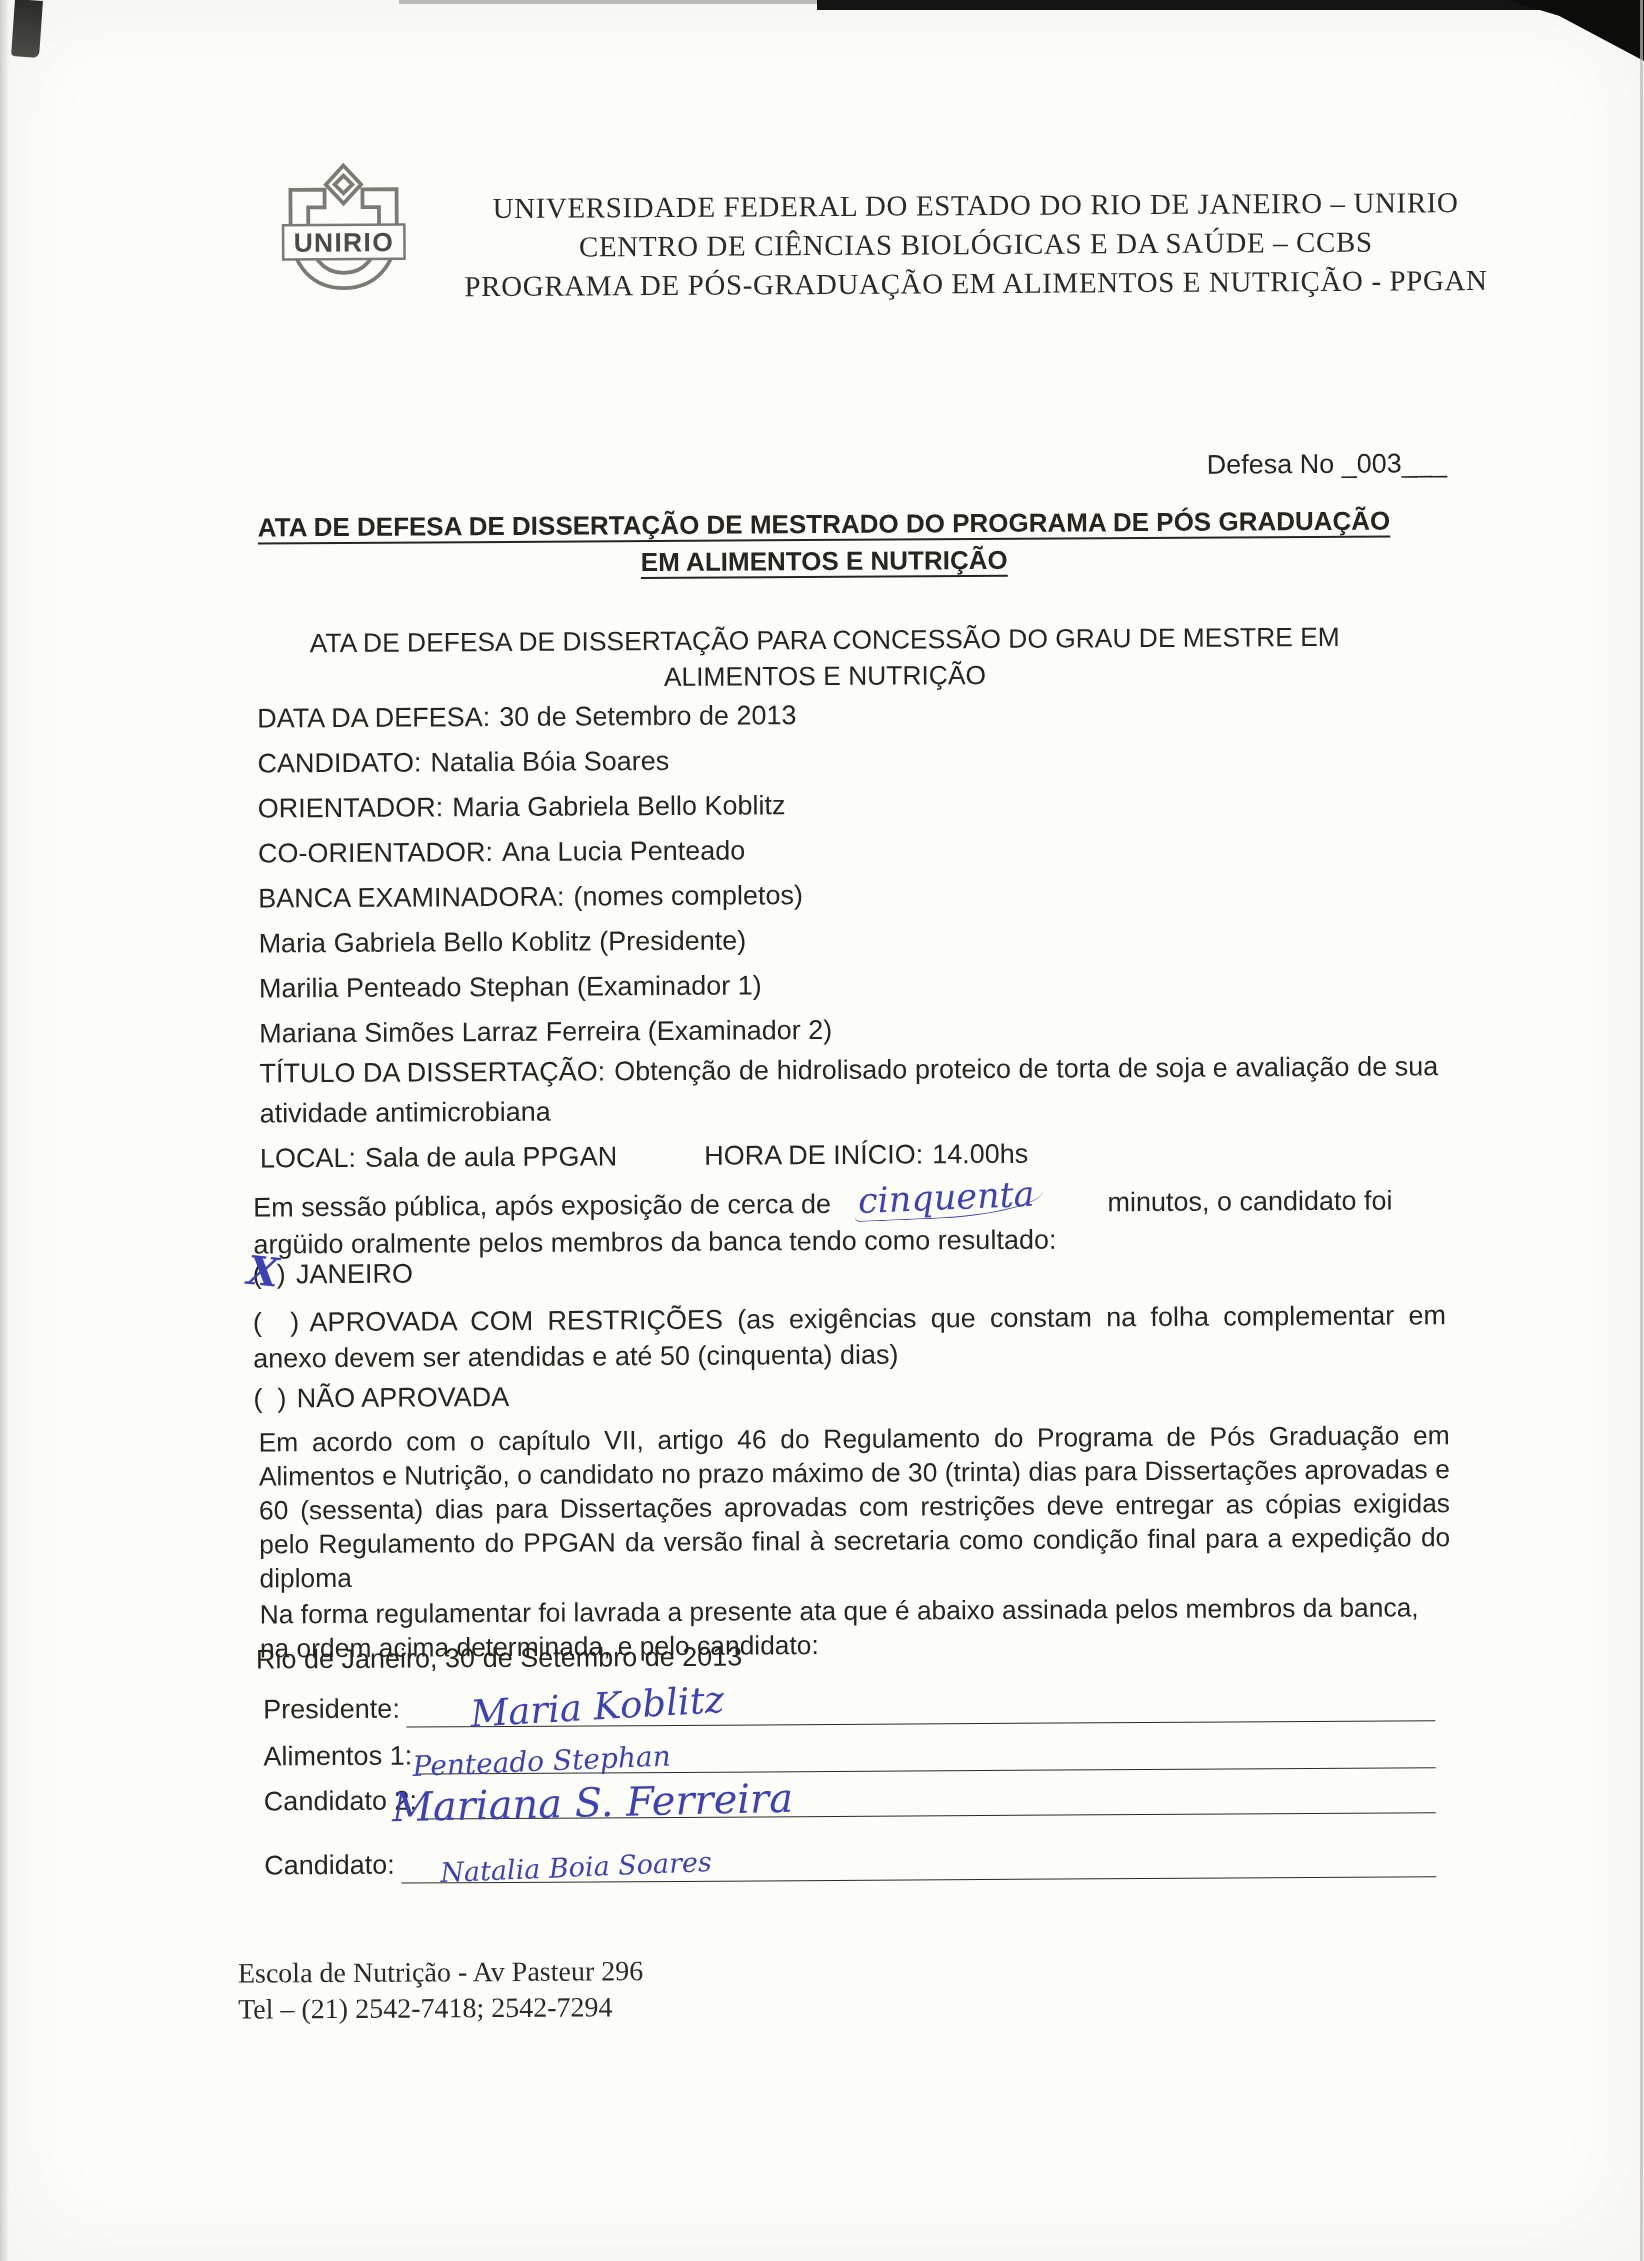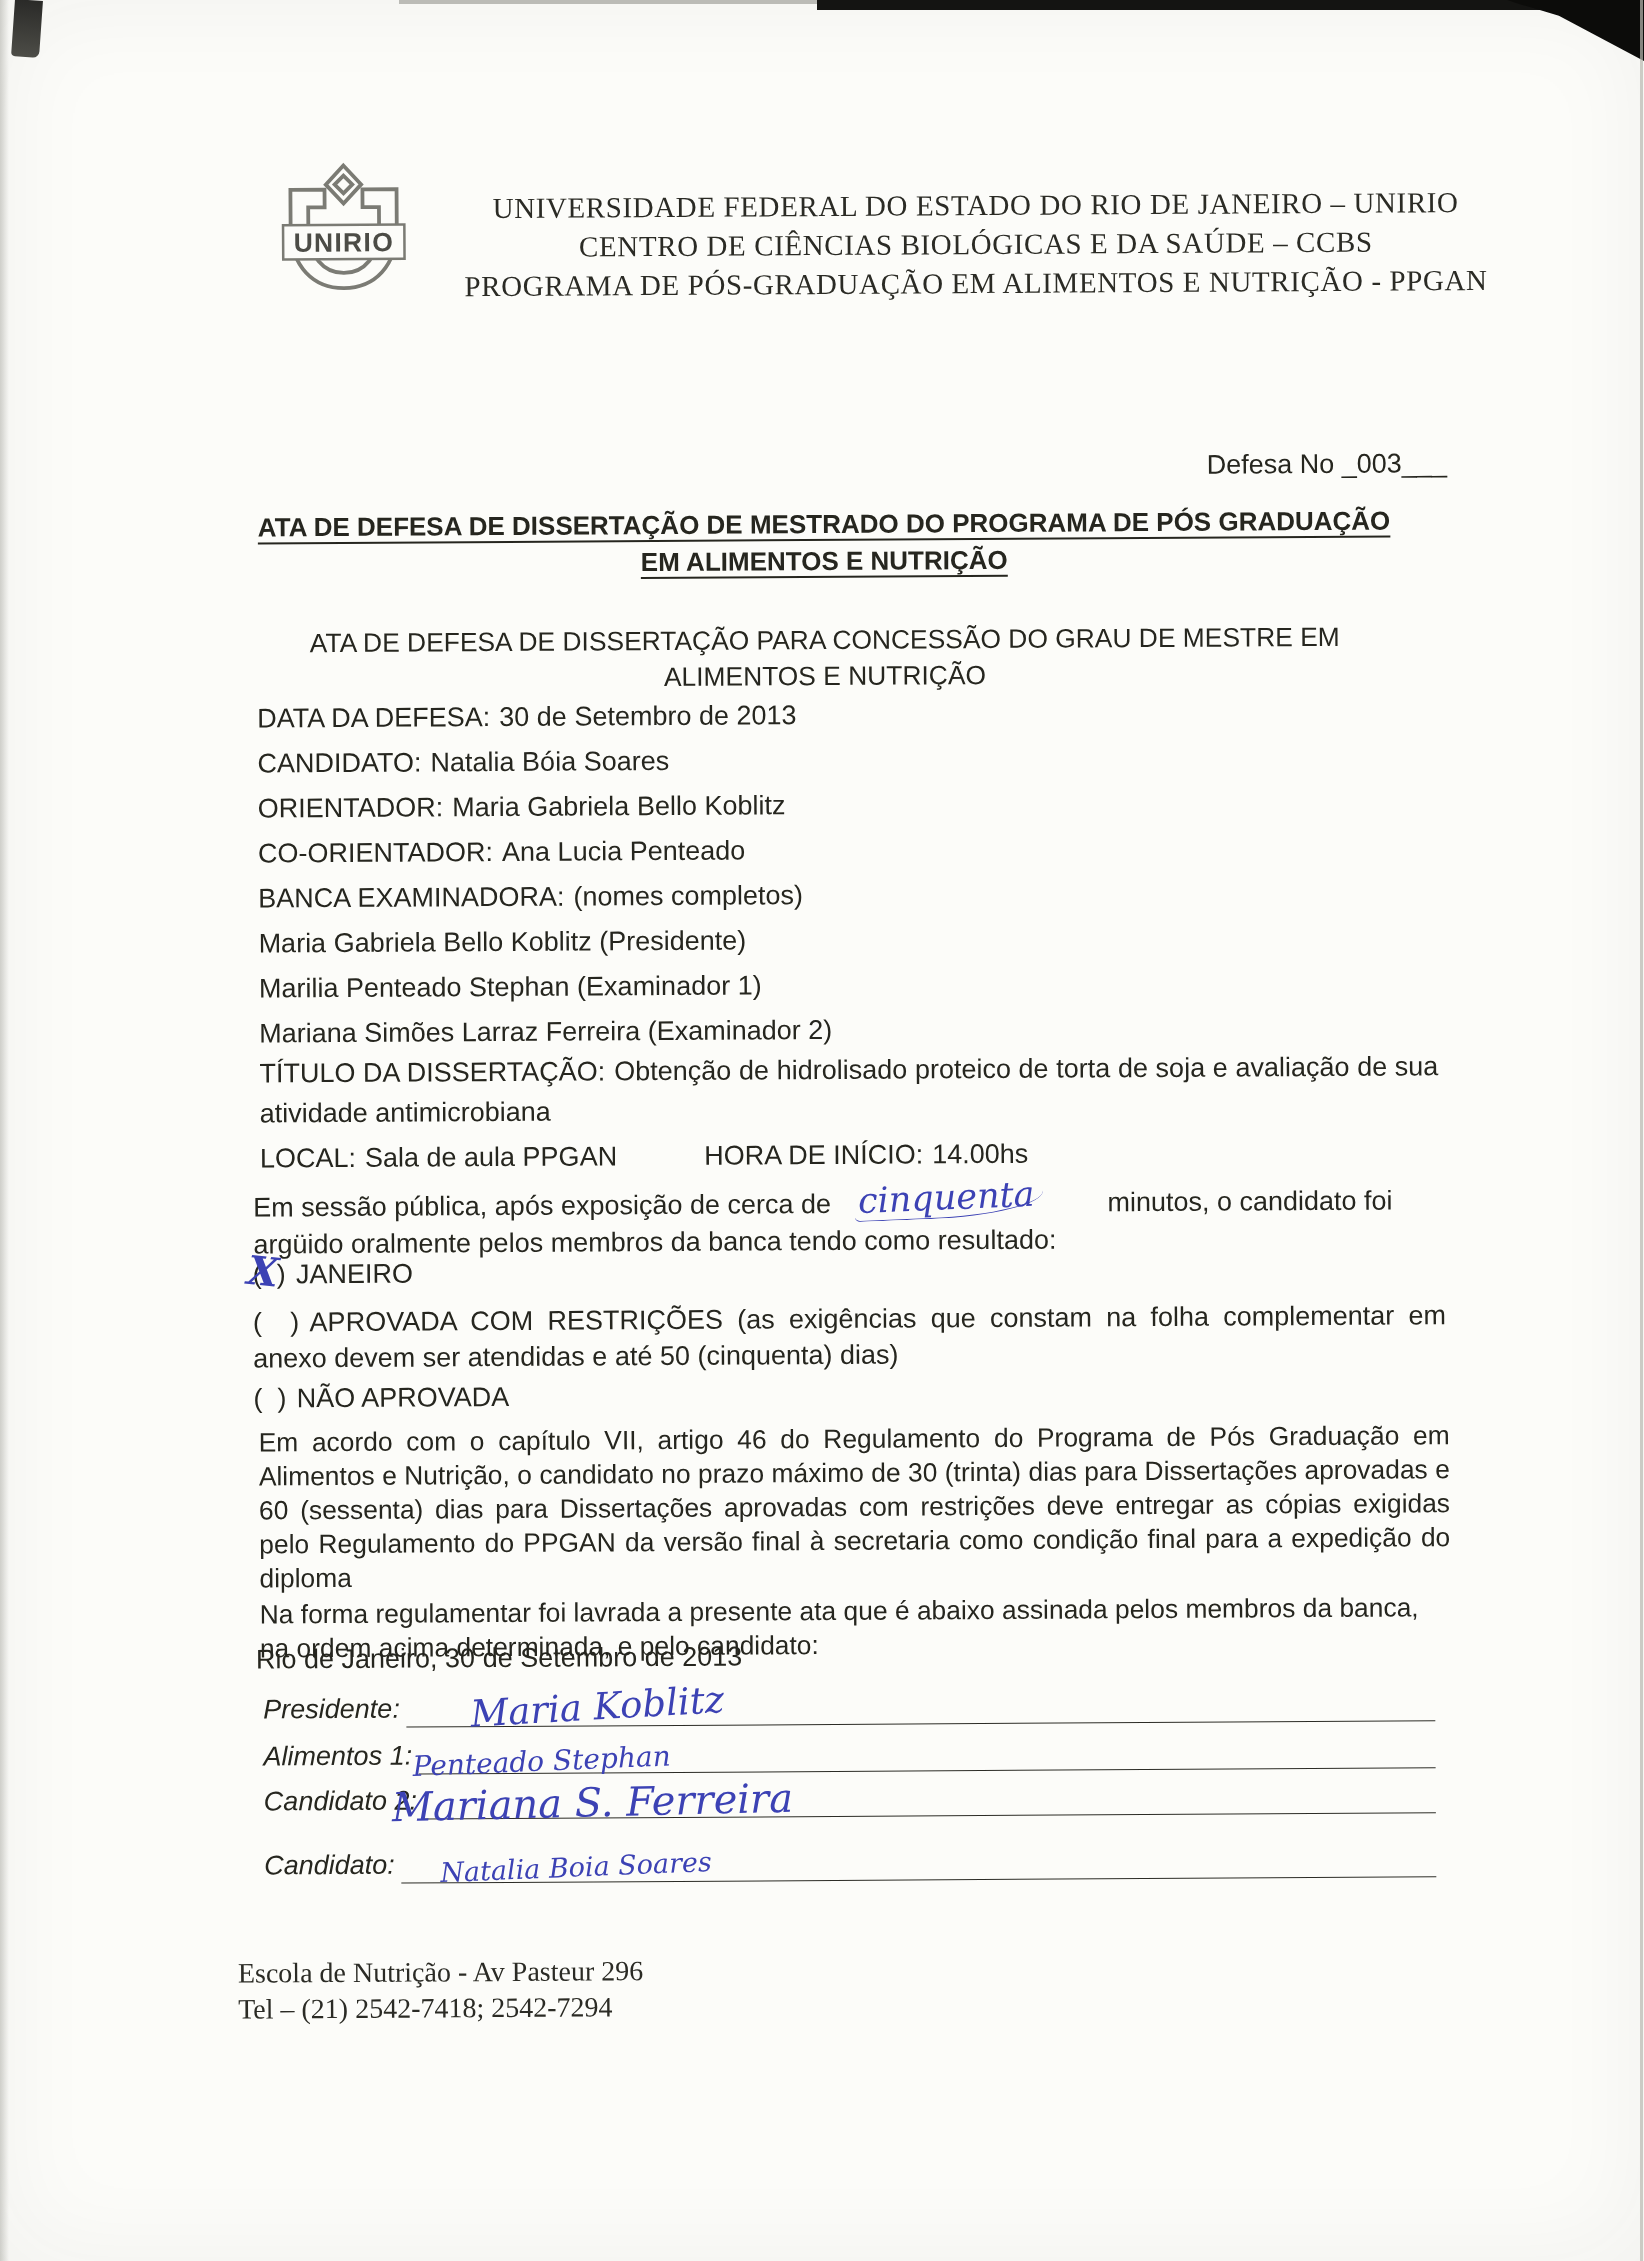--- a/index.html
+++ b/index.html
@@ -55,21 +55,21 @@
 
   .para-reg{position:absolute;left:251px;top:1422px;width:1191px;font-size:26.4px;line-height:34px;text-align:justify;}
   .para-close{position:absolute;left:251px;top:1594px;width:1193px;font-size:26.4px;line-height:34px;}
   .dateline{position:absolute;left:247px;top:1641px;font-size:27px;}
 
   .sigrow{position:absolute;left:254px;width:1172px;height:40px;display:flex;align-items:flex-end;font-size:27px;}
   .row1{top:1685px;}
   .row2{top:1732px;}
   .row3{top:1777px;}
   .row4{top:1841px;}
-  .siglabel{white-space:nowrap;padding-bottom:2.6px;font-style:italic;}
+  .siglabel{white-space:nowrap;padding-bottom:2.6px;}
   .sigline{flex:1;height:100%;border-bottom:1.9px solid #2c2c26;position:relative;margin-left:6.4px;}
   .sig{position:absolute;white-space:nowrap;}
   .sig-1{left:64px;bottom:-2.6px;font-size:37px;transform:rotate(-3deg);}
   .sig-2{left:-6.4px;bottom:-5.2px;font-size:28px;transform:rotate(-2deg);}
   .sig-3{left:-32px;bottom:-7.7px;font-size:40px;transform:rotate(-1deg);}
   .sig-4{left:39px;bottom:-1.3px;font-size:27px;transform:rotate(-2deg);}
 
   .footer{position:absolute;left:227px;top:1952px;font-family:"Liberation Serif",serif;
           font-size:28px;line-height:36px;color:#2b2b25;}
 </style>

